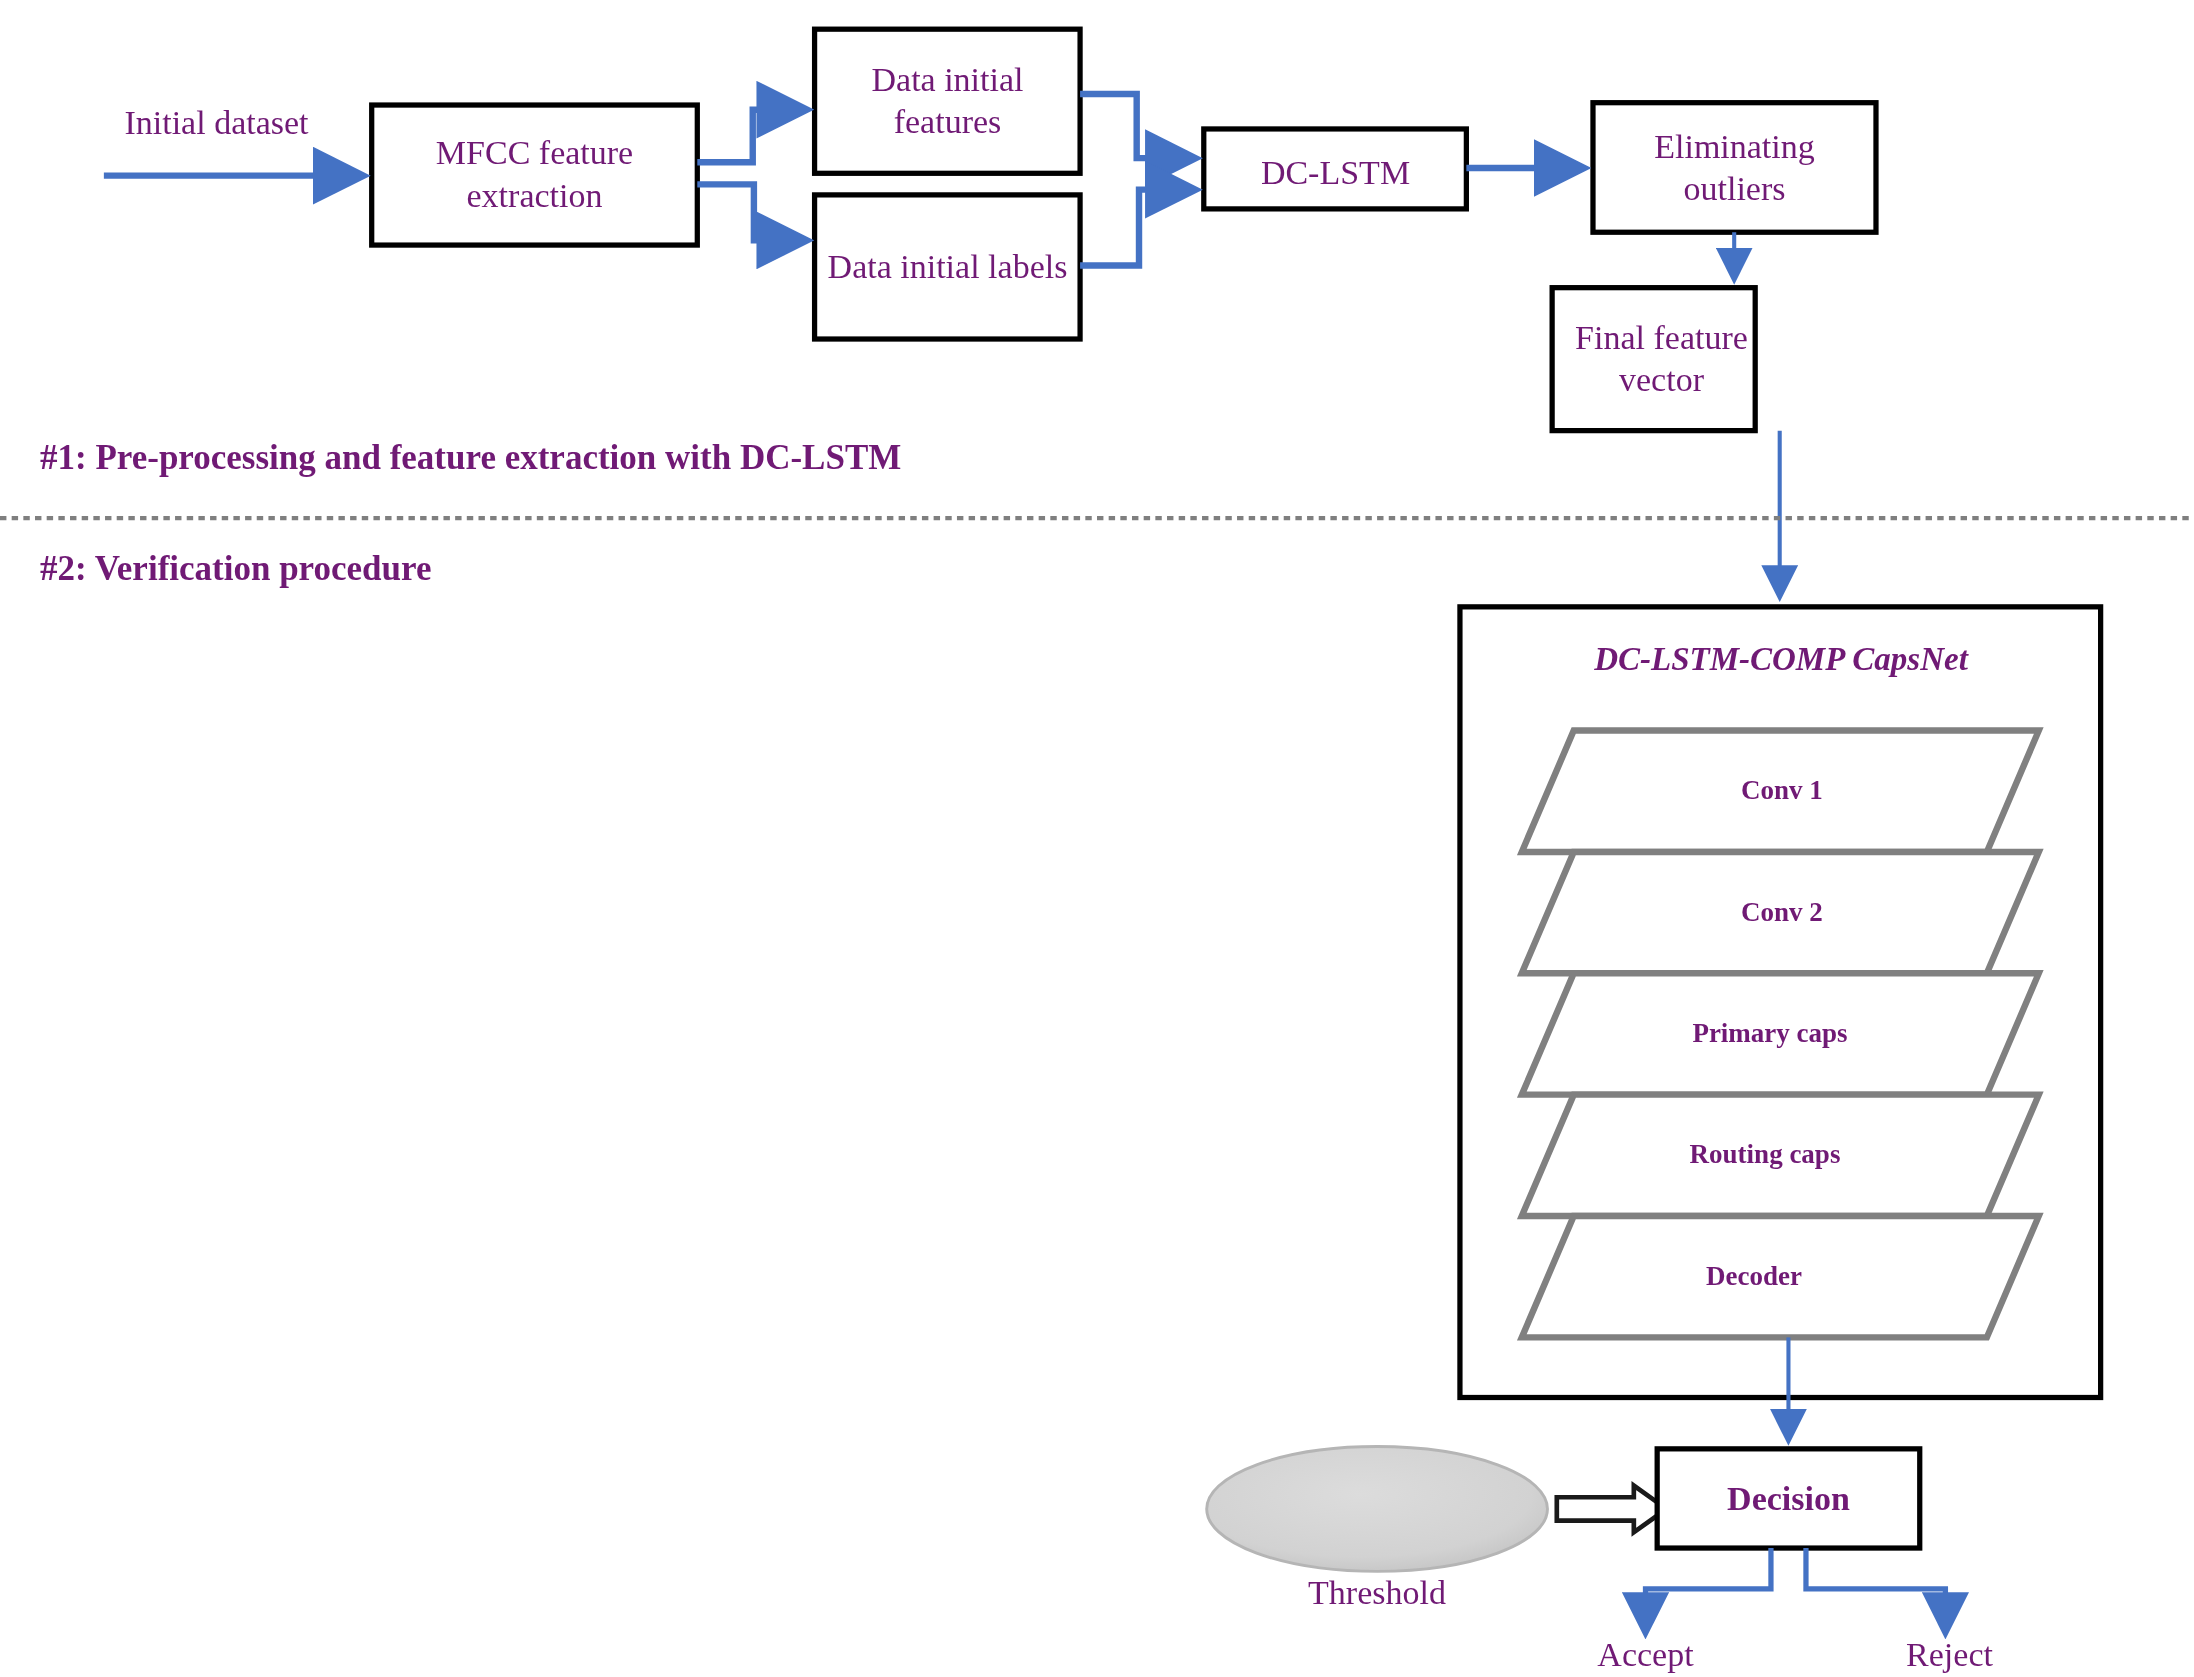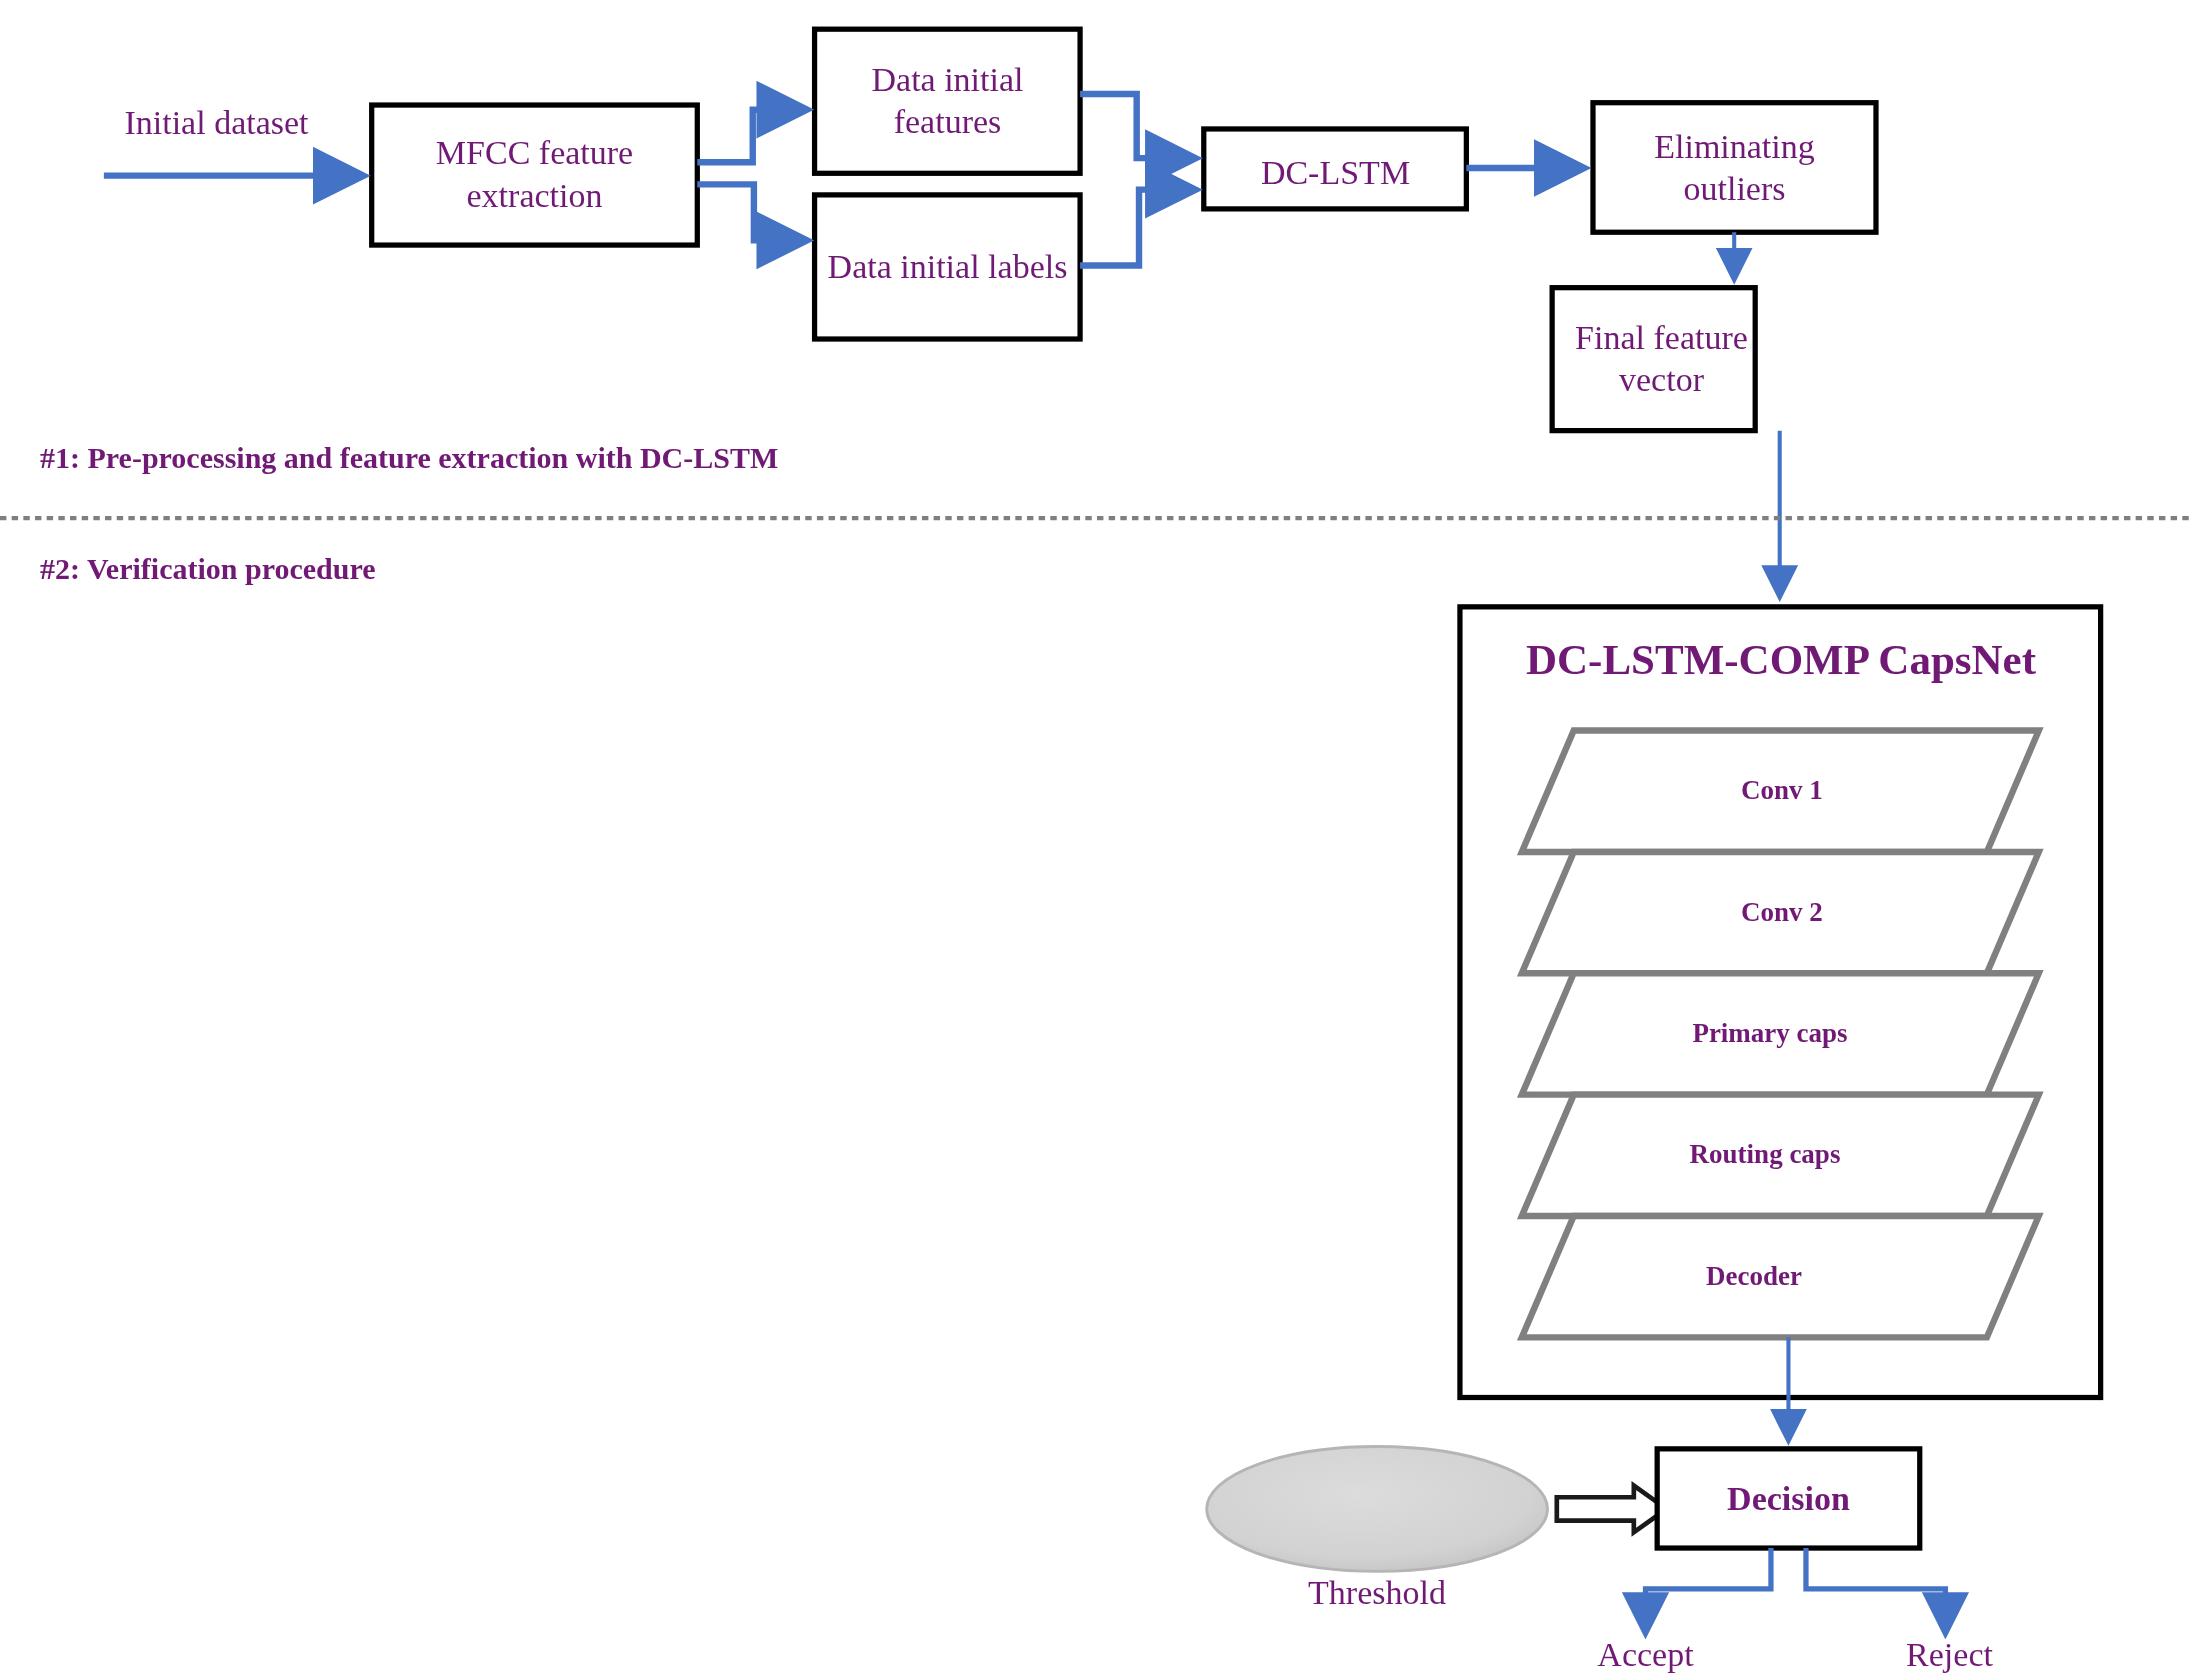--- a/index.html
+++ b/index.html
@@ -4,22 +4,22 @@
 <style>
   html,body{margin:0;padding:0;background:#ffffff;}
   body{width:2194px;height:1677px;position:relative;overflow:hidden;
        font-family:"Liberation Serif","DejaVu Serif",serif;}
   #stage{position:absolute;left:0;top:0;width:2194px;height:1677px;}
   svg{position:absolute;left:0;top:0;width:2194px;height:1677px;}
   .lbl{position:absolute;display:flex;align-items:center;justify-content:center;
        text-align:center;line-height:1.25;color:#701a75;
        font-family:"Liberation Serif","DejaVu Serif",serif;}
   .boxlbl{font-size:34px;}
-  .sectlbl{font-weight:bold;font-size:30px;justify-content:flex-start;}
-  .capstitle{font-weight:bold;font-size:43px;}
+  .sectlbl{font-weight:bold;font-size:35px;justify-content:flex-start;}
+  .capstitle{font-weight:bold;font-size:33px;font-style:italic;}
   .layerlbl{font-weight:bold;font-size:27px;}
   .decisionlbl{font-weight:bold;font-size:34px;}
   .plainlbl{font-size:34px;margin-top:8px;}
 </style>
 </head>
 <body>
 
 <div id="stage">
 
   <svg viewBox="0 0 3760 2874" xmlns="http://www.w3.org/2000/svg">

